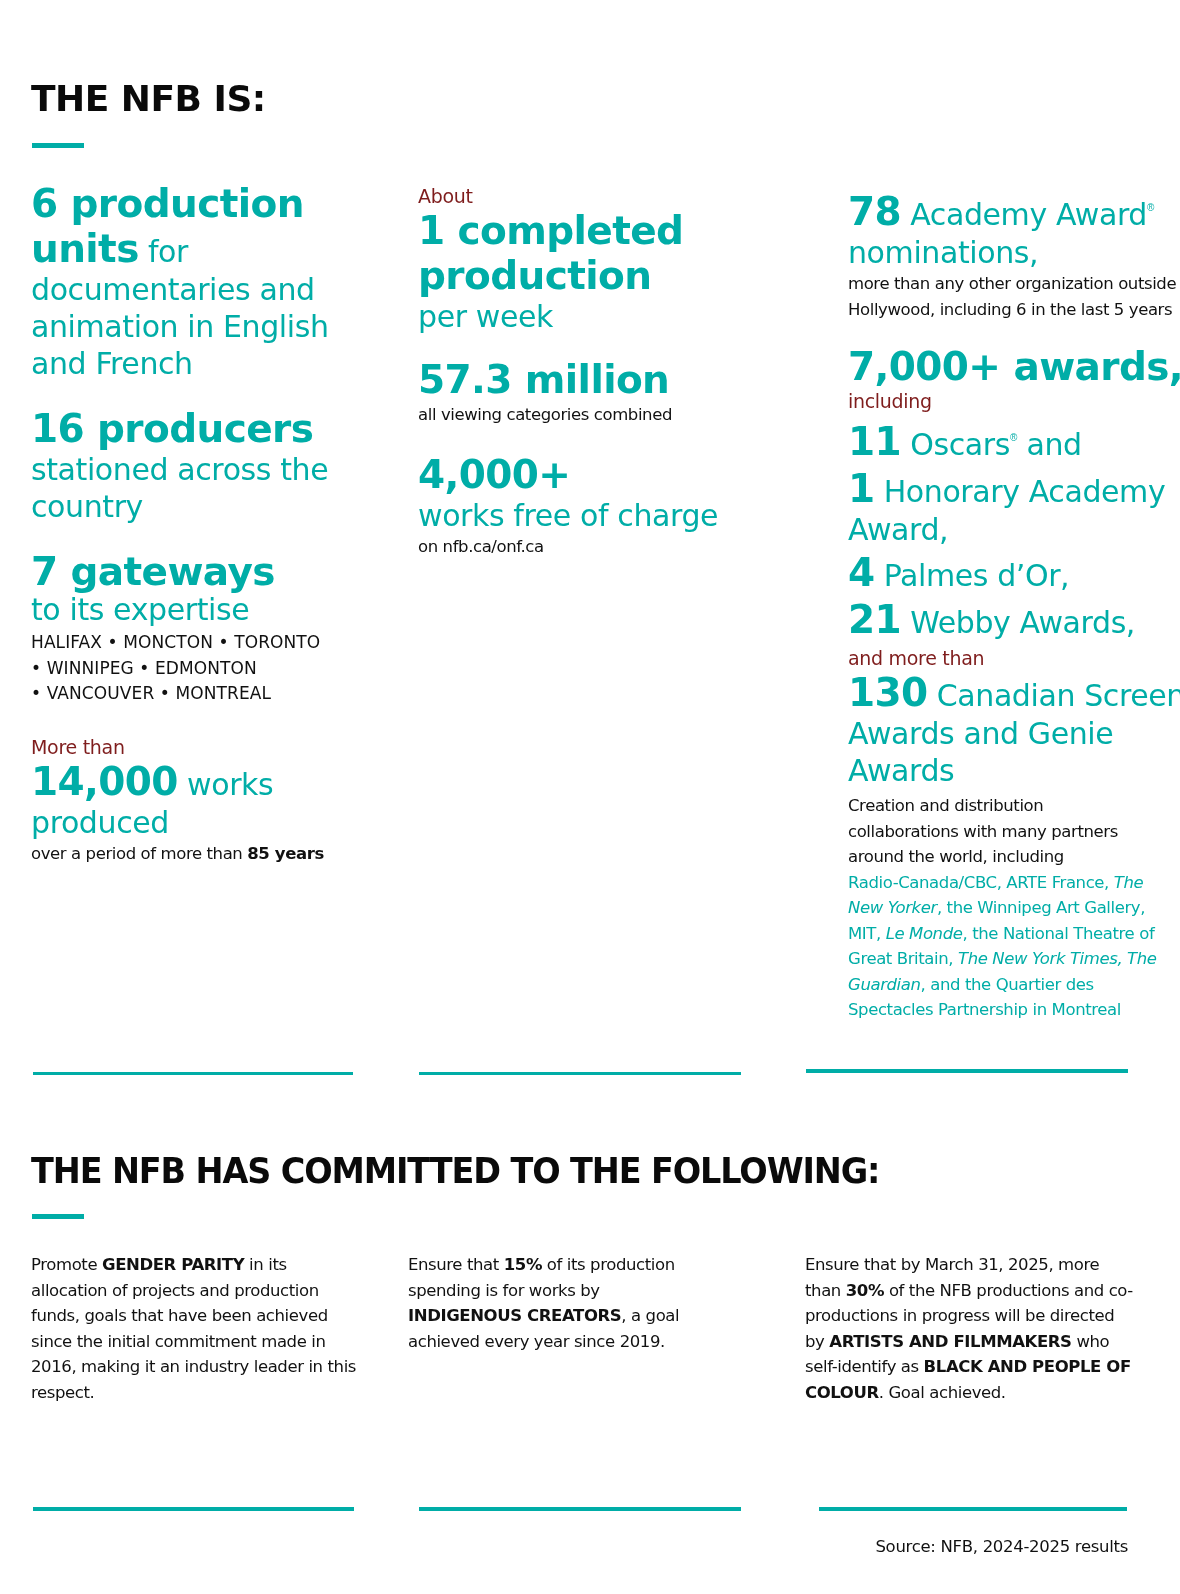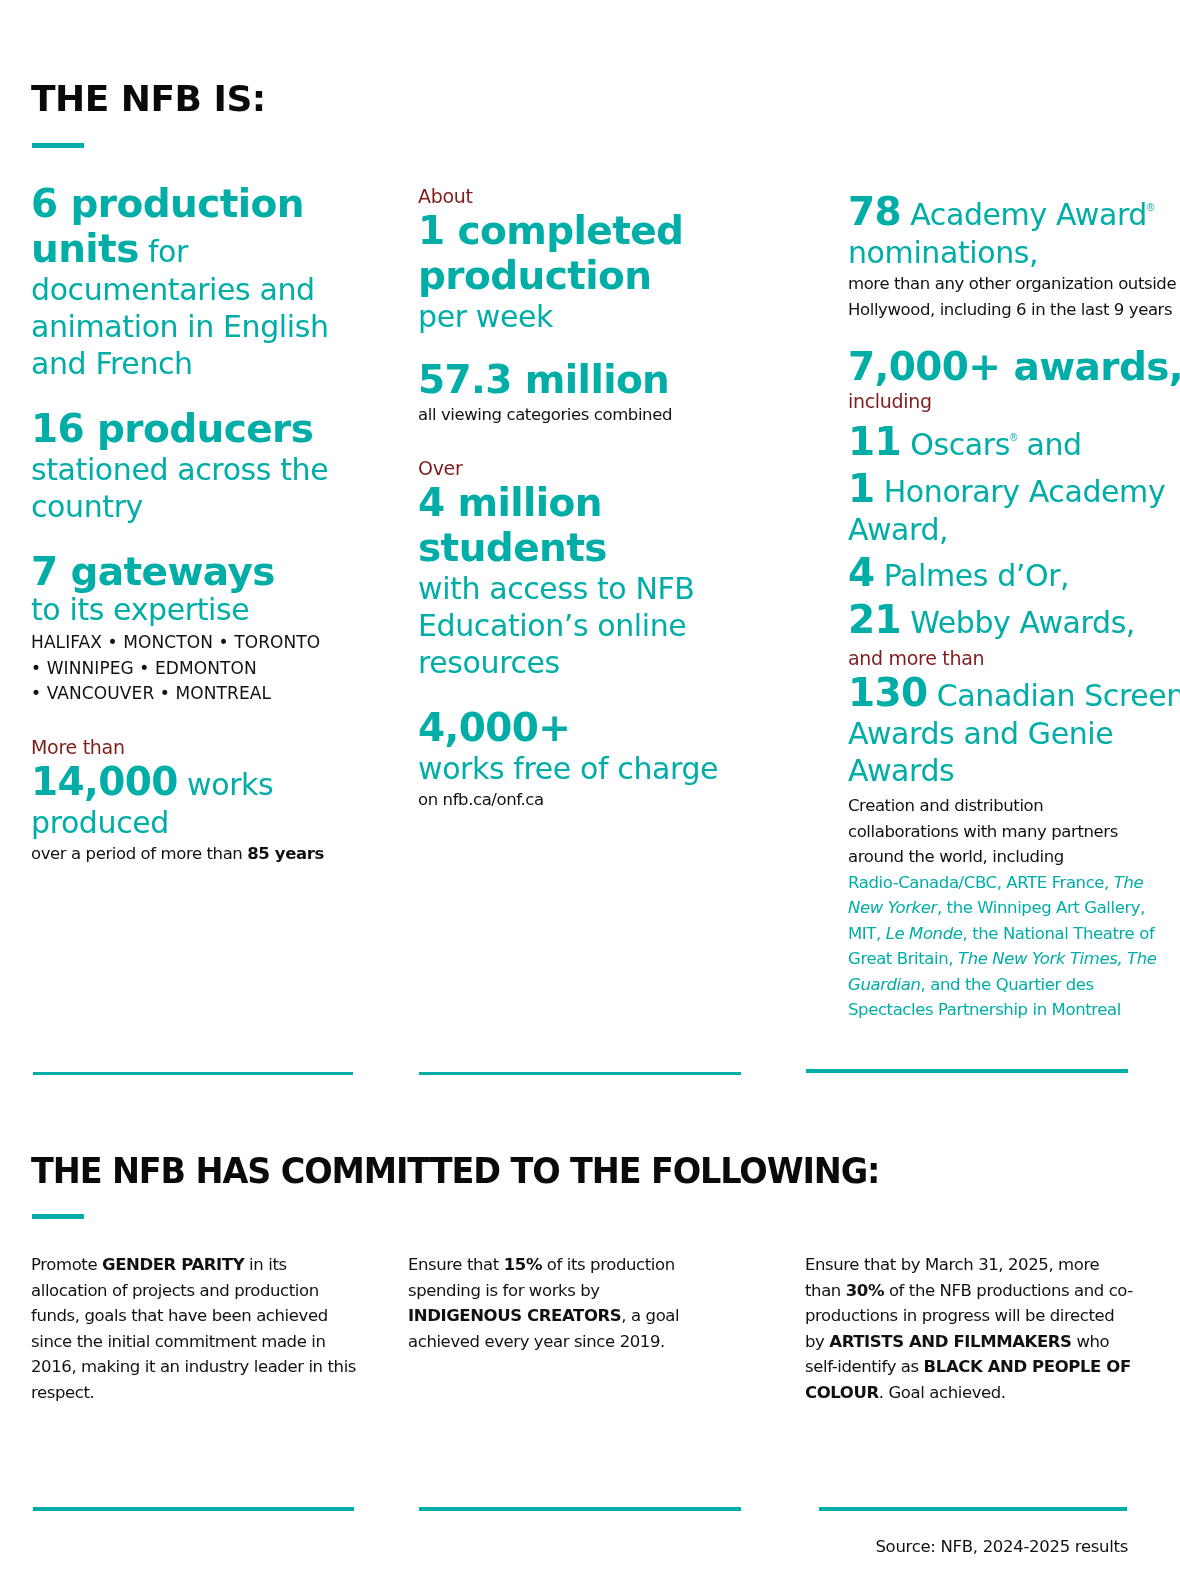--- a/index.html
+++ b/index.html
@@ -65,38 +65,32 @@
   <div class="stat">
     <div class="pre">About</div>
     <div class="big">1 completed</div>
     <div class="big">production</div>
     <div class="lite">per week</div>
   </div>
   <div class="stat" style="margin-top:22px;">
     <div class="big">57.3 million</div>
     <div class="small">all viewing categories combined</div>
   </div>
-  <div class="stat" style="margin-top:28px;">
-    <div class="pre">Over</div>
-    <div class="big">4 million</div>
-    <div class="big">students</div>
-    <div class="lite" style="width:320px;">with access to NFB Education’s online resources</div>
-  </div>
   <div class="stat" style="margin-top:24px;">
     <div class="big">4,000+</div>
     <div class="lite">works free of charge</div>
     <div class="small">on nfb.ca/onf.ca</div>
   </div>
 </div>
 
 <div class="col" style="left:848px; top:183px; width:355px;margin-top:6px;">
   <div class="stat">
     <div><span class="big">78</span><span class="lite"> Academy Award</span><sup class="reg teal">®</sup></div>
     <div class="lite">nominations,</div>
-    <div class="small" style="width:330px;">more than any other organization outside Hollywood, including 6 in the last 9 years</div>
+    <div class="small" style="width:330px;">more than any other organization outside Hollywood, including 6 in the last 5 years</div>
   </div>
   <div class="stat" style="margin-top:22px;">
     <div class="big">7,000+ awards,</div>
     <div class="pre">including</div>
   </div>
   <div class="stat" style="margin-top:6px;">
     <span class="big">11</span><span class="lite"> Oscars</span><sup class="reg teal">®</sup><span class="lite"> and</span>
   </div>
   <div class="stat" style="margin-top:2px;">
     <span class="big">1</span><span class="lite"> Honorary Academy Award,</span>

